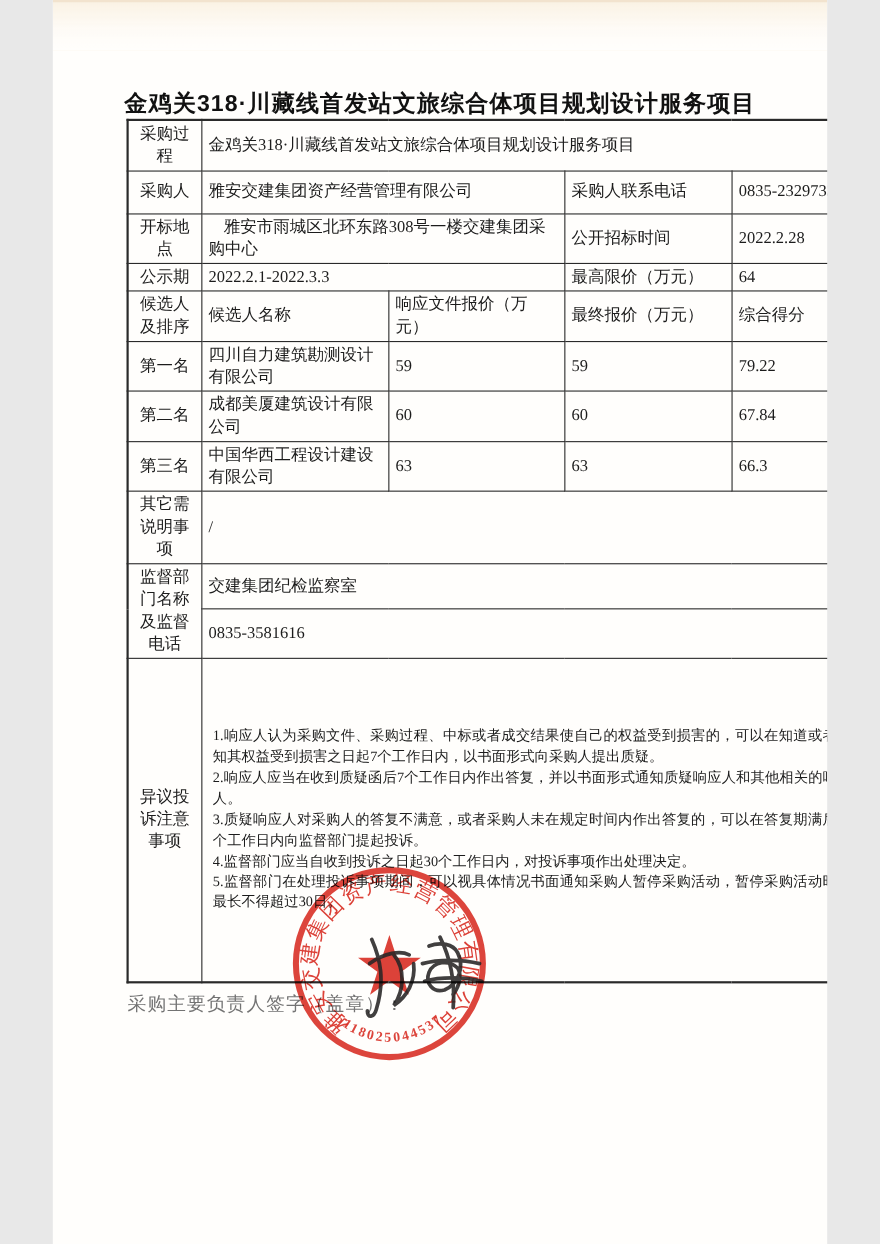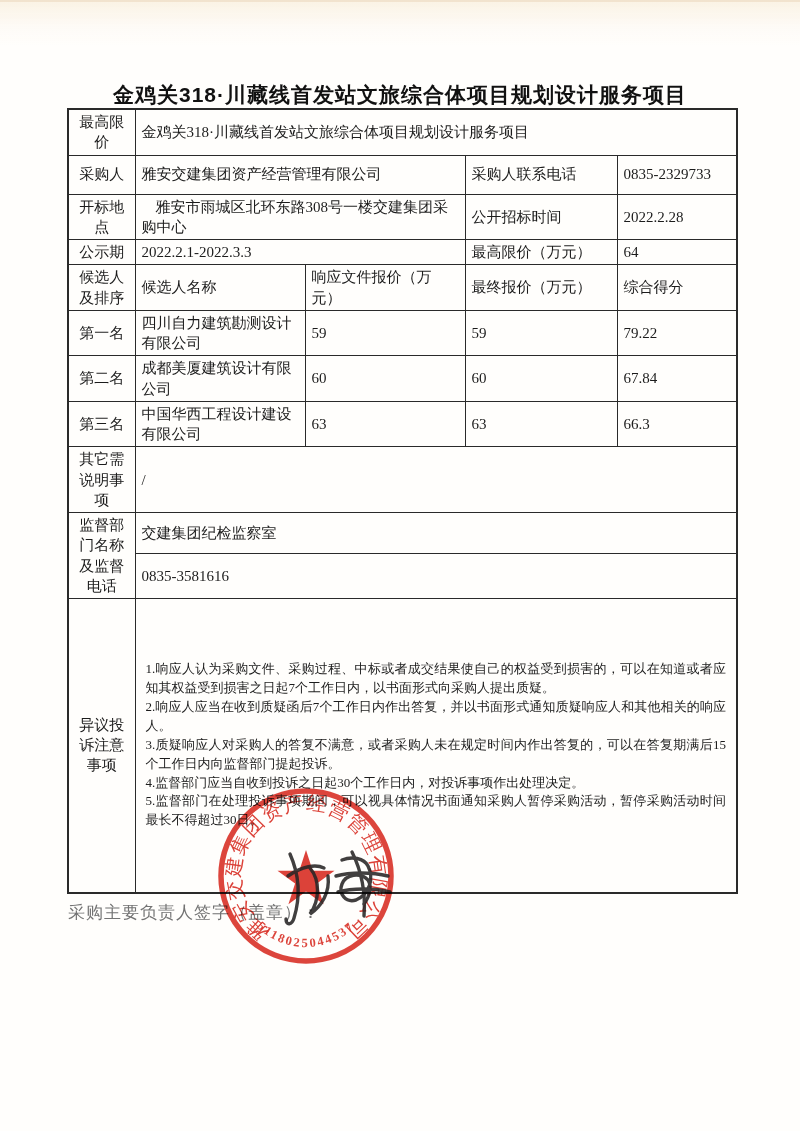--- a/index.html
+++ b/index.html
@@ -1,19 +1,19 @@
 <!DOCTYPE html>
 <html><head>
 <meta charset="utf-8">
 <style>
   html,body{margin:0;padding:0;}
   body{background:#e8e8e8;}
   .page{
     position:relative;
-    width:800px;height:1131px;
+    width:704px;height:1131px;
     margin:0 auto;
     background:#fffefc;
     overflow:hidden;
     font-family:"Liberation Serif","DejaVu Serif",serif;
     color:#1c1c1c;
   }
   .scan-artifact-top{
     position:absolute;top:0;left:0;width:100%;height:44px;
     background:linear-gradient(180deg, rgba(248,236,216,0.65) 0%, rgba(252,246,236,0.35) 55%, rgba(255,255,255,0) 100%);
     border-top:2px solid rgba(226,196,150,0.45);
@@ -91,21 +91,21 @@
     <colgroup>
       <col style="width:67px">
         <col style="width:170px">
         <col style="width:160px">
         <col style="width:152px">
         <col style="width:120px">
     </colgroup>
 
     <tbody>
         <tr style="height:44px">
-      <td class="lbl">最高限价</td>
+      <td class="lbl">采购过程</td>
       <td class="val-left" colspan="4">金鸡关318·川藏线首发站文旅综合体项目规划设计服务项目</td>
     </tr>
 
     <tr style="height:39px">
       <td class="lbl">采购人</td>
       <td class="val-left" colspan="2">雅安交建集团资产经营管理有限公司</td>
       <td class="val-center">采购人联系电话</td>
       <td class="num">0835-2329733</td>
     </tr>
 

